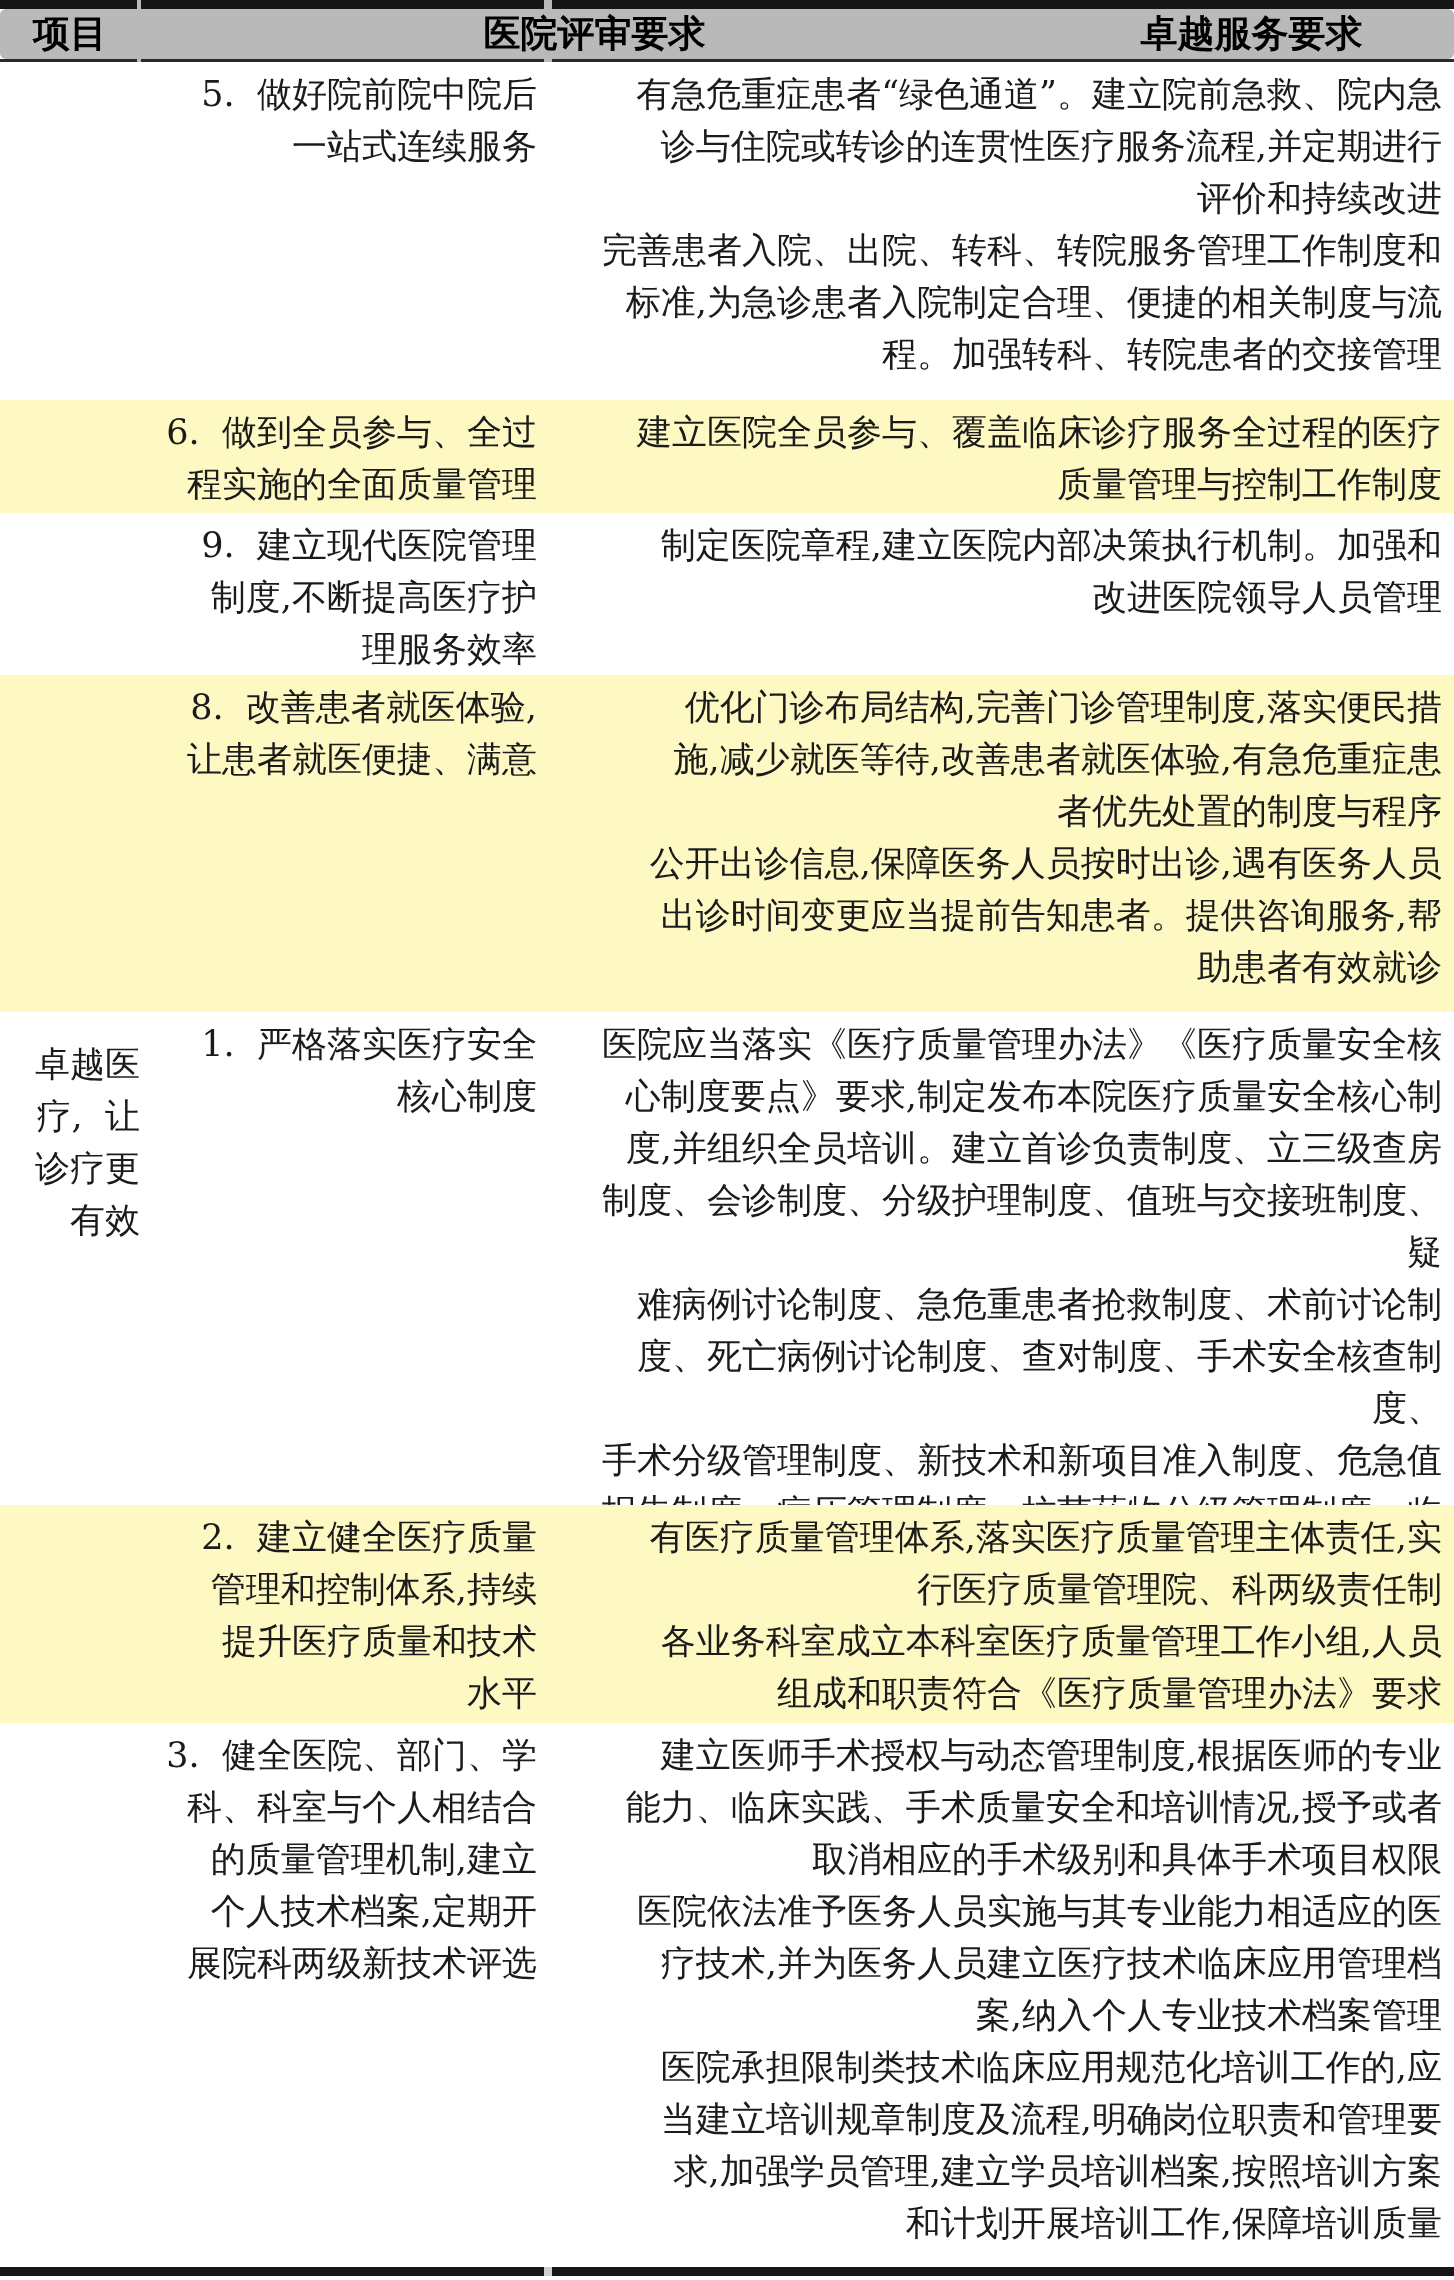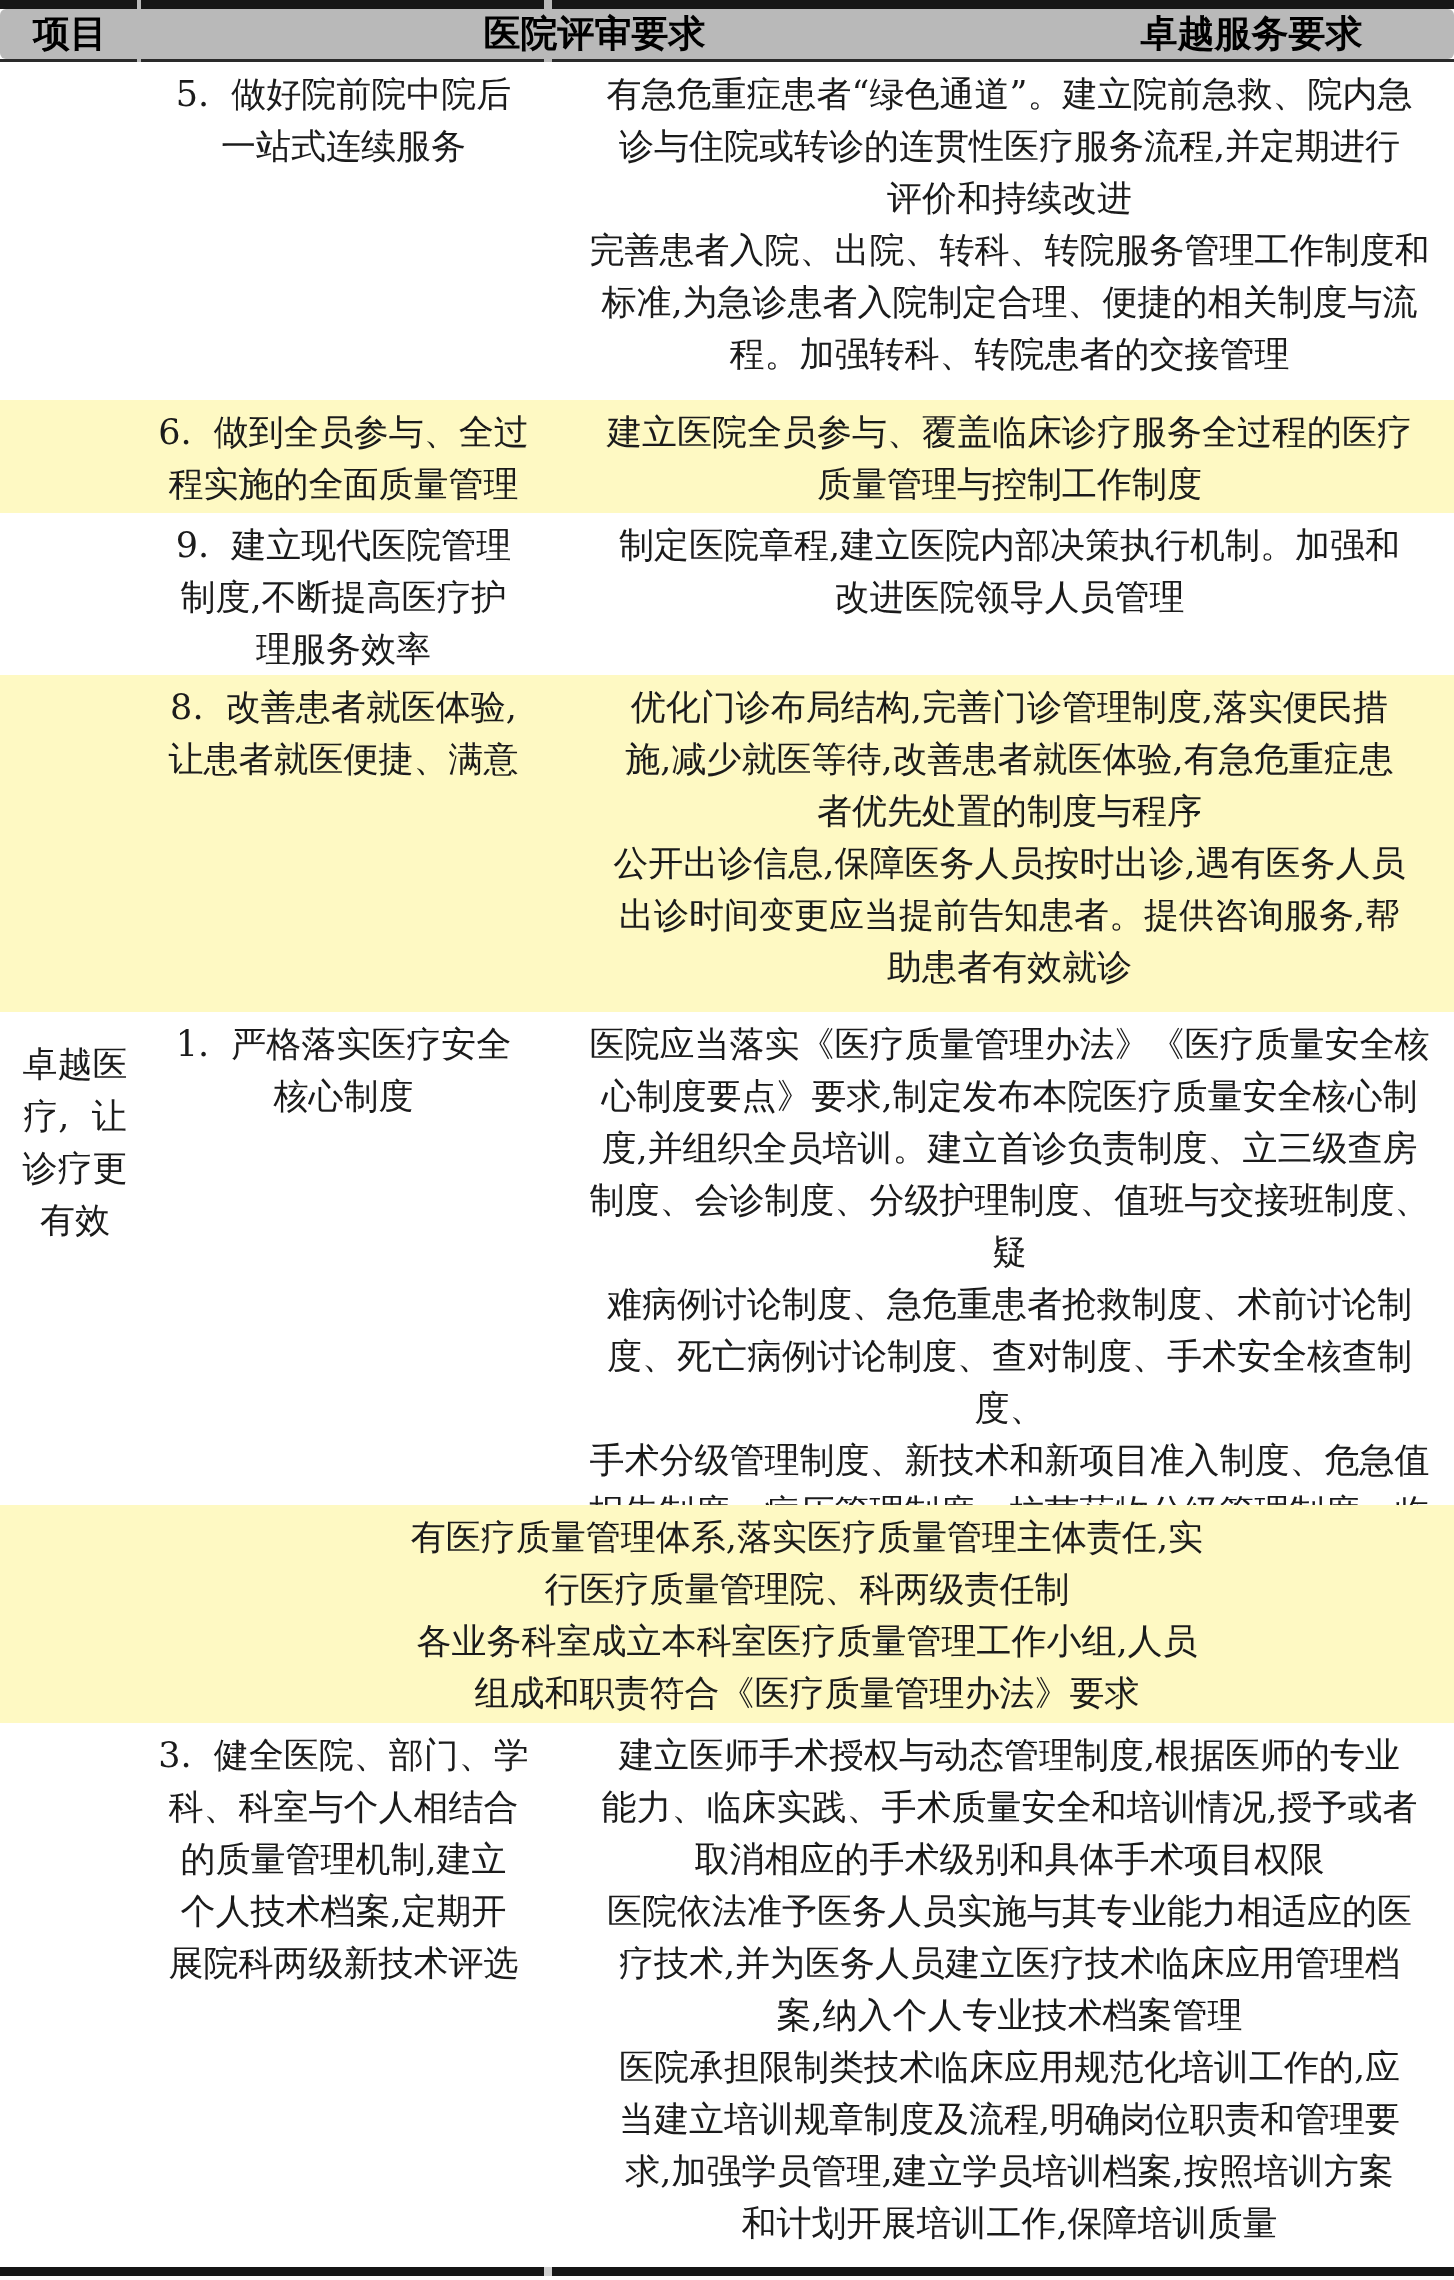--- a/index.html
+++ b/index.html
@@ -51,21 +51,21 @@
     overflow:hidden;
     box-sizing:border-box;
   }
   .trow.shaded{background:#fef9c3;}
   .cell{
     box-sizing:border-box;
     font-size:35px;
     line-height:52px;
     overflow:hidden;
   }
-  .pre{white-space:pre-wrap;text-align:center;}
+  .pre{white-space:pre-wrap;text-align:right;}
   .c1{width:140px;padding:10px 0 0 10px;margin-top:16px;}
   .c2{width:405px;padding:6px 8px 0 10px;}
   .c3{flex:1;padding:6px 12px 16px 32px;}
   .tail{height:4px;background:#ffffff;}
 </style>
 </head>
 <body>
 
 <div class="page">
 
@@ -133,20 +133,24 @@
 制度、会诊制度、分级护理制度、值班与交接班制度、疑
 难病例讨论制度、急危重患者抢救制度、术前讨论制
 度、死亡病例讨论制度、查对制度、手术安全核查制度、
 手术分级管理制度、新技术和新项目准入制度、危急值
 报告制度、病历管理制度、抗菌药物分级管理制度、临
 床用血审核制度、信息安全管理制度</div>
   </div>
 
   <div class="trow shaded" style="height:218px">
     <div class="cell c1 pre"></div>
+    <div class="cell c2 pre">2.  建立健全医疗质量
+管理和控制体系,持续
+提升医疗质量和技术
+水平</div>
     <div class="cell c3 pre">有医疗质量管理体系,落实医疗质量管理主体责任,实
 行医疗质量管理院、科两级责任制
 各业务科室成立本科室医疗质量管理工作小组,人员
 组成和职责符合《医疗质量管理办法》要求</div>
   </div>
 
   <div class="trow" style="height:544px">
     <div class="cell c1 pre"></div>
     <div class="cell c2 pre">3.  健全医院、部门、学
 科、科室与个人相结合

